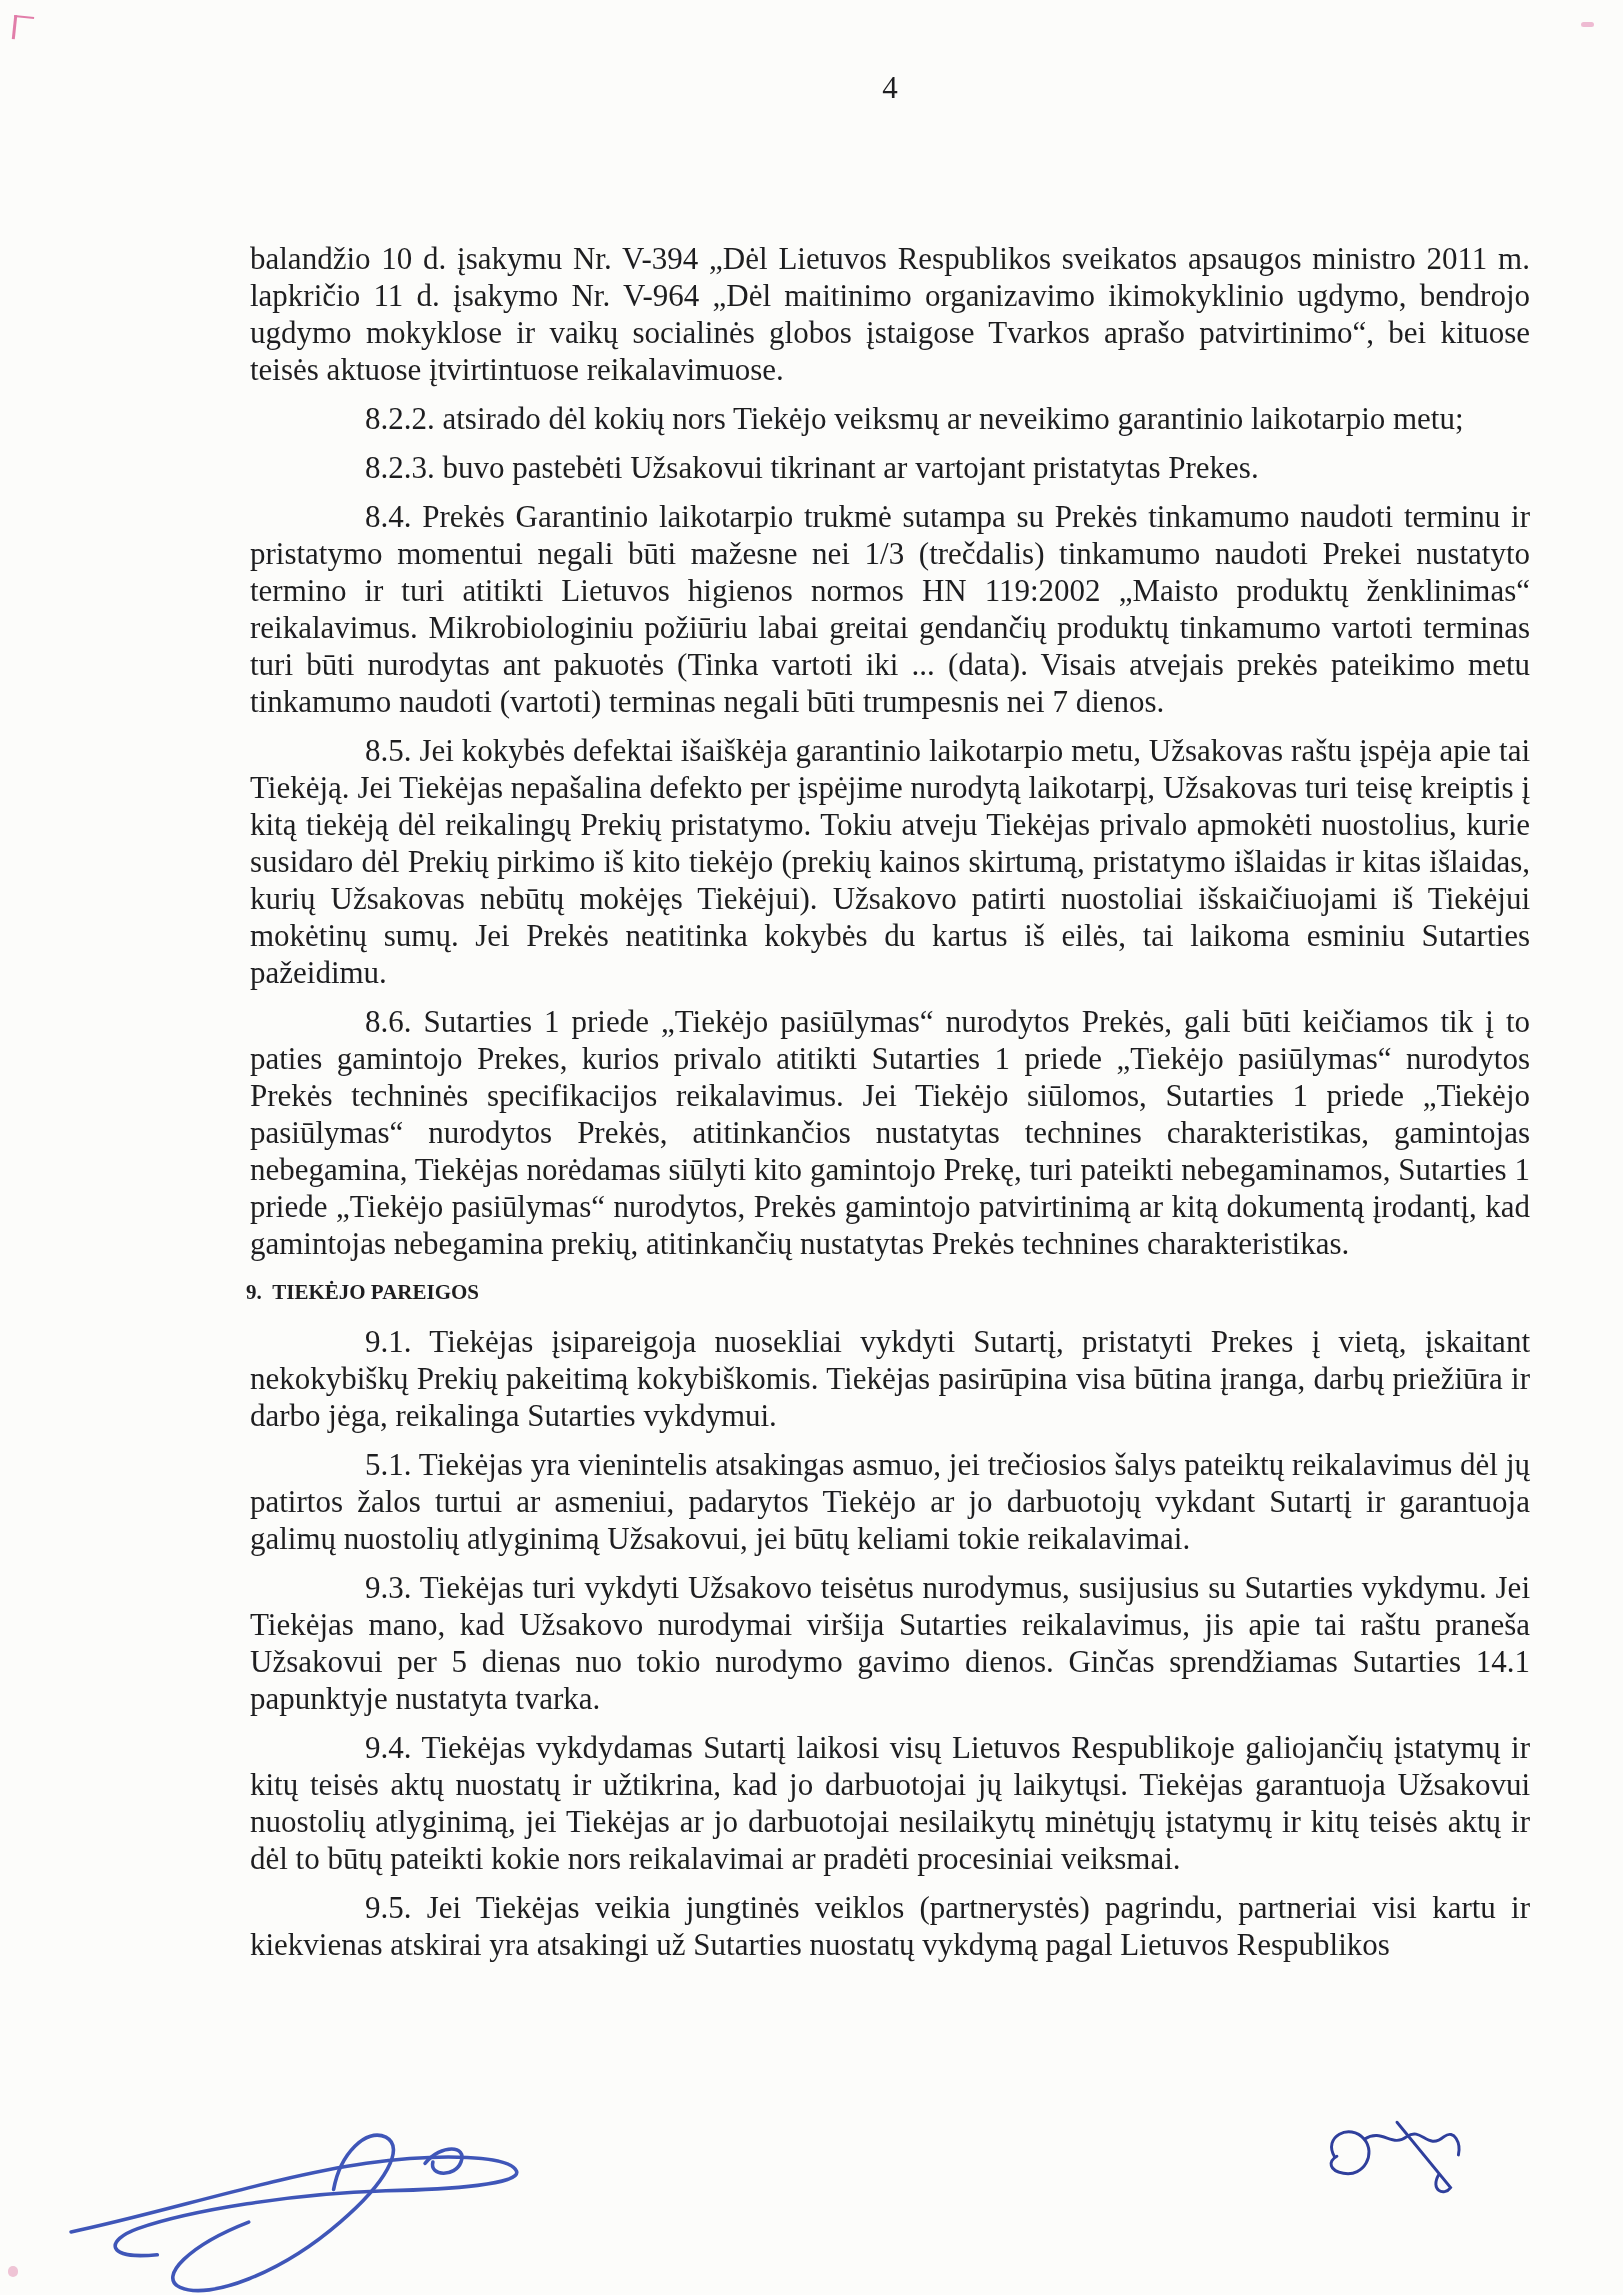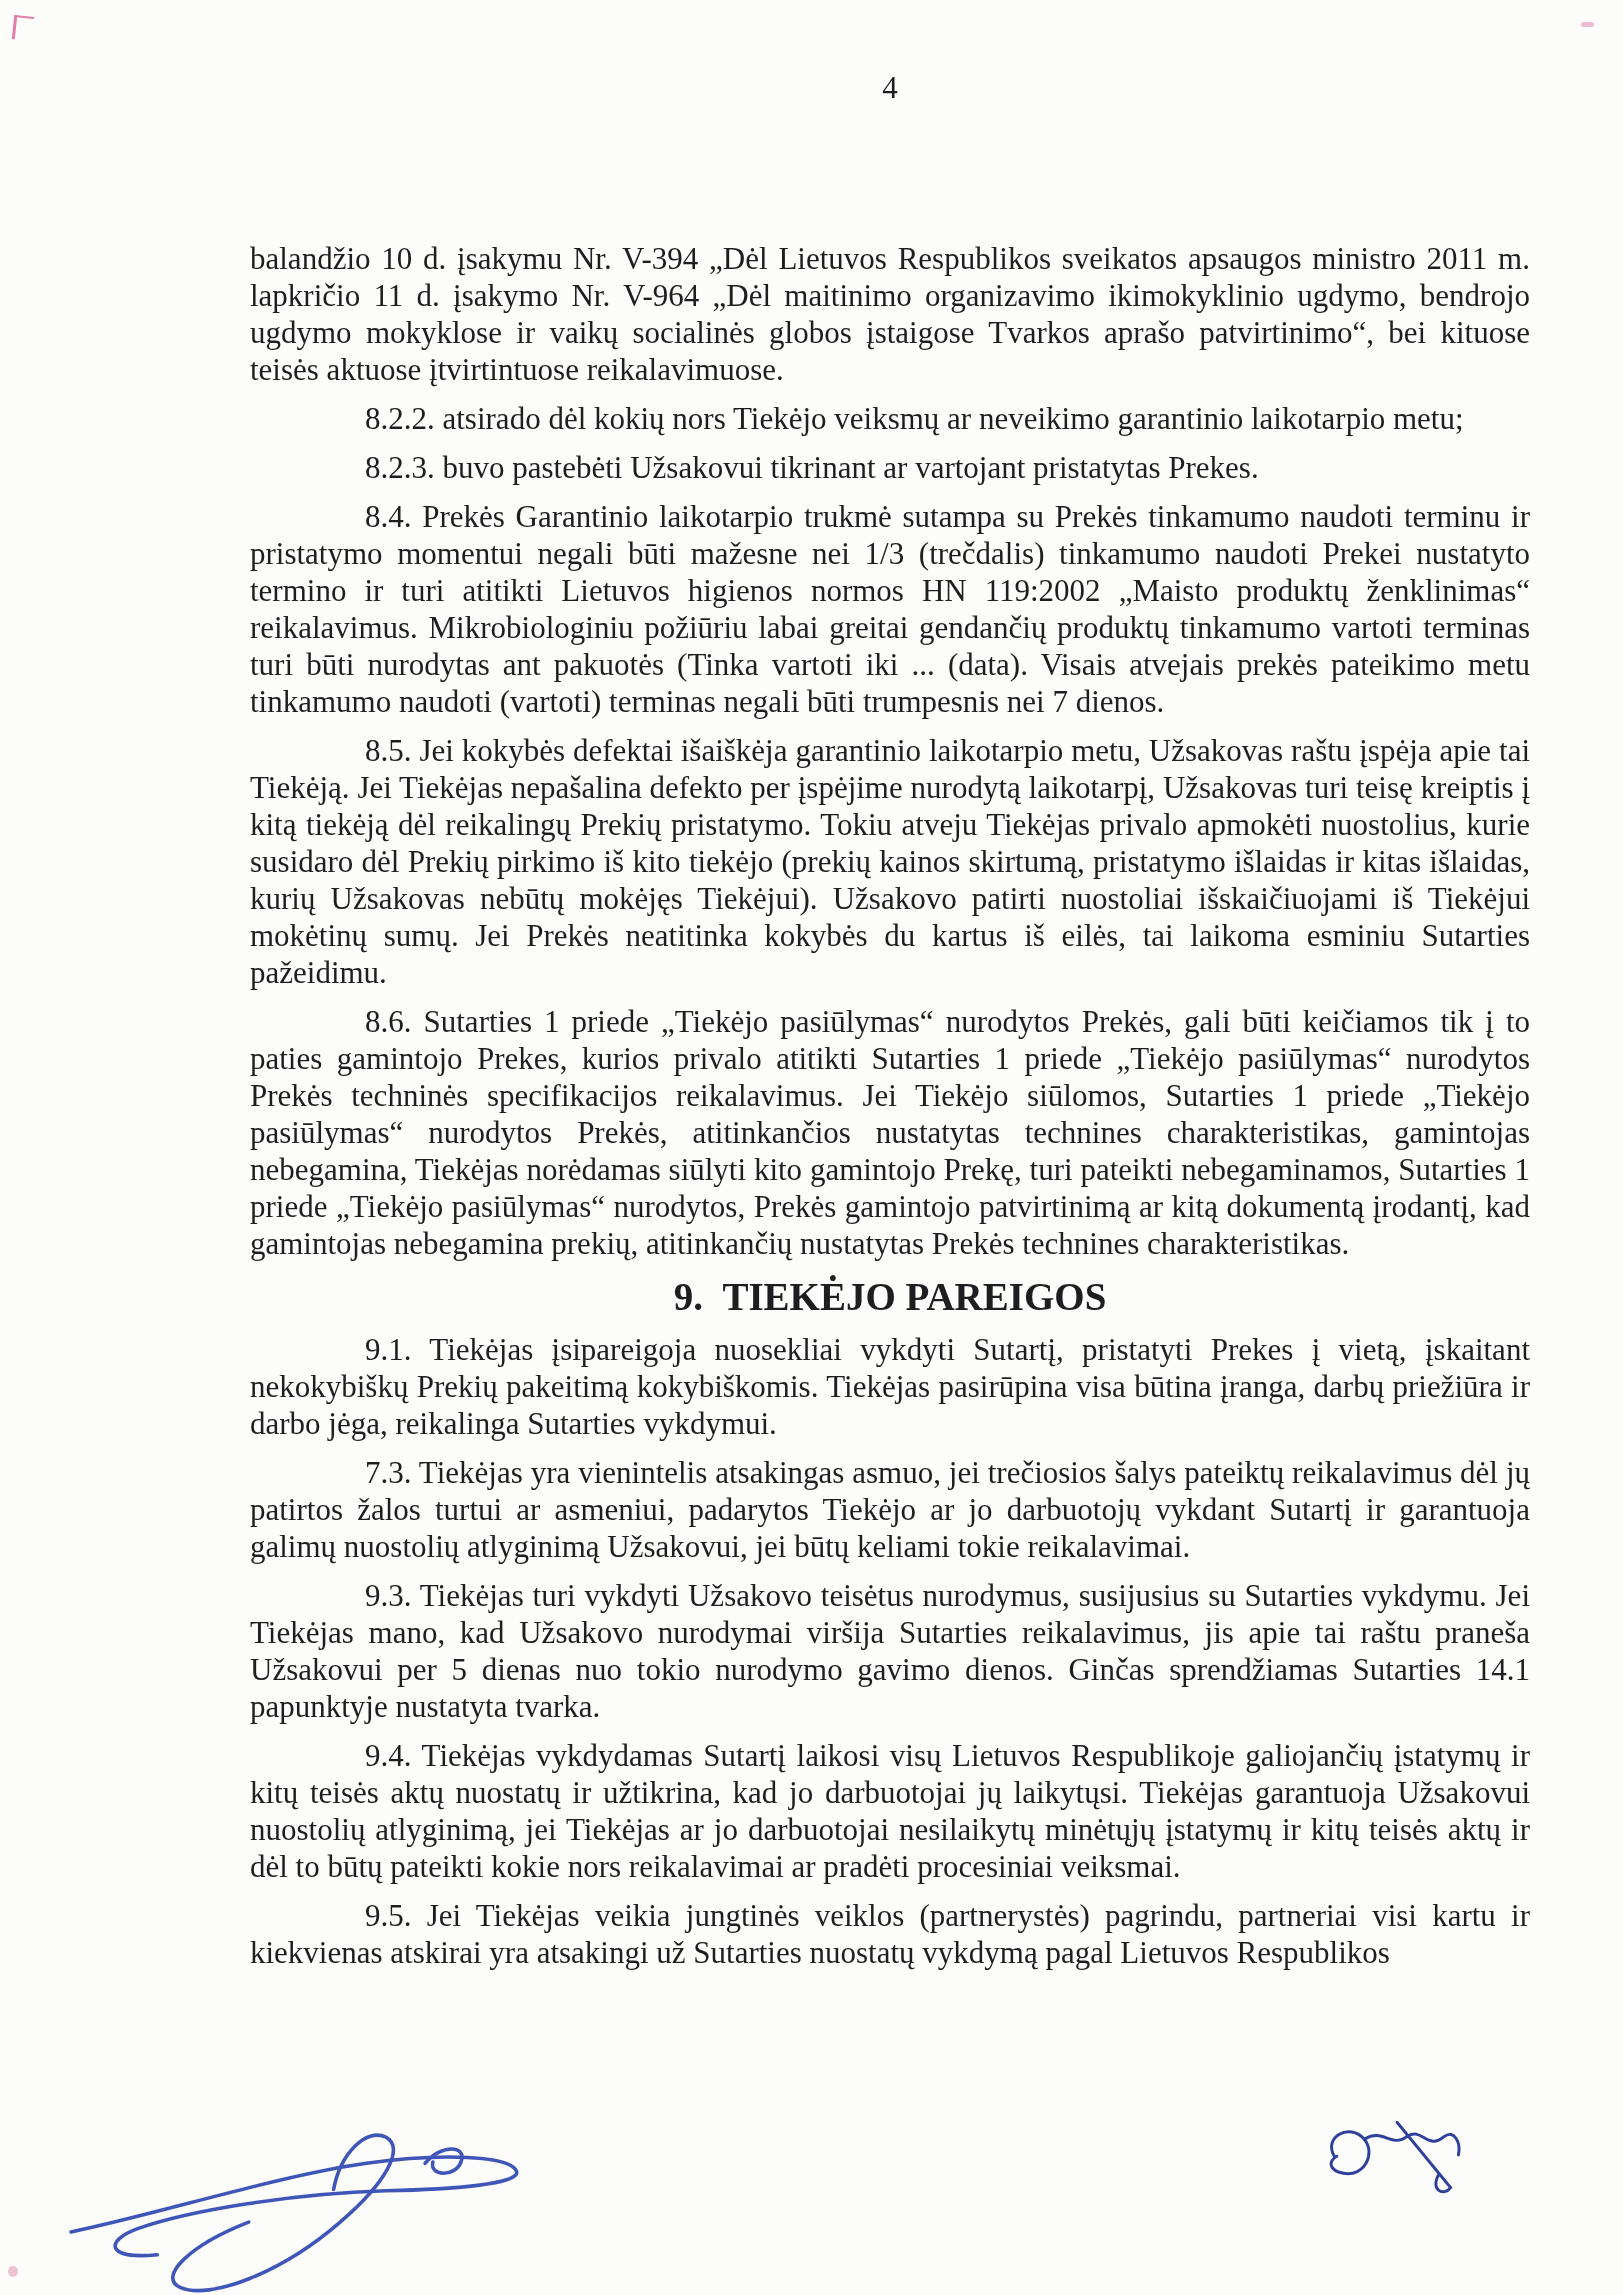--- a/index.html
+++ b/index.html
@@ -28,23 +28,22 @@
     top: 228px;
     left: 238px;
     width: 1304px;
     font-size: 31px;
     line-height: 37px;
     text-align: justify;
   }
   .content p { margin: 12px; }
   .content p.ind { text-indent: 115px; }
   h2.sec {
-    margin: 16px;
-    text-align: center;
-    font-size: 39px;
+    margin: 8px;
+    font-size: 21px;
     line-height: 37px;
     font-weight: bold;
     white-space: pre-wrap;
   }
   .sig {
     position: absolute;
     pointer-events: none;
   }
   .sig svg { display: block; }
   .sig-left  { left: 59px;  top: 2098px; }
@@ -78,21 +77,21 @@
 
   <section class="content">
     <p>balandžio 10 d. įsakymu Nr. V-394 „Dėl Lietuvos Respublikos sveikatos apsaugos ministro 2011 m. lapkričio 11 d. įsakymo Nr. V-964 „Dėl maitinimo organizavimo ikimokyklinio ugdymo, bendrojo ugdymo mokyklose ir vaikų socialinės globos įstaigose Tvarkos aprašo patvirtinimo“, bei kituose teisės aktuose įtvirtintuose reikalavimuose.</p>
     <p class="ind">8.2.2. atsirado dėl kokių nors Tiekėjo veiksmų ar neveikimo garantinio laikotarpio metu;</p>
     <p class="ind">8.2.3. buvo pastebėti Užsakovui tikrinant ar vartojant pristatytas Prekes.</p>
     <p class="ind">8.4. Prekės Garantinio laikotarpio trukmė sutampa su Prekės tinkamumo naudoti terminu ir pristatymo momentui negali būti mažesne nei 1/3 (trečdalis) tinkamumo naudoti Prekei nustatyto termino ir turi atitikti Lietuvos higienos normos HN 119:2002 „Maisto produktų ženklinimas“ reikalavimus. Mikrobiologiniu požiūriu labai greitai gendančių produktų tinkamumo vartoti terminas turi būti nurodytas ant pakuotės  (Tinka vartoti iki ... (data). Visais atvejais prekės pateikimo metu tinkamumo naudoti (vartoti) terminas negali būti trumpesnis nei 7 dienos.</p>
     <p class="ind">8.5. Jei kokybės defektai išaiškėja garantinio laikotarpio metu, Užsakovas raštu įspėja apie tai Tiekėją. Jei Tiekėjas nepašalina defekto per įspėjime nurodytą laikotarpį, Užsakovas turi teisę kreiptis į kitą tiekėją dėl reikalingų Prekių pristatymo. Tokiu atveju Tiekėjas privalo apmokėti nuostolius, kurie susidaro dėl Prekių pirkimo iš kito tiekėjo (prekių kainos skirtumą, pristatymo išlaidas ir kitas išlaidas, kurių Užsakovas nebūtų mokėjęs Tiekėjui). Užsakovo patirti nuostoliai išskaičiuojami iš Tiekėjui mokėtinų sumų. Jei Prekės neatitinka kokybės du kartus iš eilės, tai laikoma esminiu Sutarties pažeidimu.</p>
     <p class="ind">8.6. Sutarties 1 priede „Tiekėjo pasiūlymas“ nurodytos Prekės, gali būti keičiamos tik į to paties gamintojo Prekes, kurios privalo atitikti Sutarties 1 priede „Tiekėjo pasiūlymas“ nurodytos Prekės techninės specifikacijos reikalavimus. Jei Tiekėjo siūlomos, Sutarties 1 priede „Tiekėjo pasiūlymas“ nurodytos Prekės, atitinkančios nustatytas technines charakteristikas, gamintojas nebegamina, Tiekėjas norėdamas siūlyti kito gamintojo Prekę, turi pateikti nebegaminamos, Sutarties 1 priede „Tiekėjo pasiūlymas“ nurodytos, Prekės gamintojo patvirtinimą ar kitą dokumentą įrodantį, kad gamintojas nebegamina prekių, atitinkančių nustatytas Prekės technines charakteristikas.</p>
     <h2 class="sec">9.&nbsp;&nbsp;TIEKĖJO PAREIGOS</h2>
     <p class="ind">9.1. Tiekėjas įsipareigoja nuosekliai vykdyti Sutartį, pristatyti Prekes į vietą, įskaitant nekokybiškų Prekių pakeitimą kokybiškomis. Tiekėjas pasirūpina visa būtina įranga, darbų priežiūra ir darbo jėga, reikalinga Sutarties vykdymui.</p>
-    <p class="ind">7.3. Tiekėjas yra vienintelis atsakingas asmuo, jei trečiosios šalys pateiktų reikalavimus dėl jų patirtos žalos turtui ar asmeniui, padarytos Tiekėjo ar jo darbuotojų vykdant Sutartį ir garantuoja galimų nuostolių atlyginimą Užsakovui, jei būtų keliami tokie reikalavimai.</p>
+    <p class="ind">5.1. Tiekėjas yra vienintelis atsakingas asmuo, jei trečiosios šalys pateiktų reikalavimus dėl jų patirtos žalos turtui ar asmeniui, padarytos Tiekėjo ar jo darbuotojų vykdant Sutartį ir garantuoja galimų nuostolių atlyginimą Užsakovui, jei būtų keliami tokie reikalavimai.</p>
     <p class="ind">9.3. Tiekėjas turi vykdyti Užsakovo teisėtus nurodymus, susijusius su Sutarties vykdymu. Jei Tiekėjas mano, kad Užsakovo nurodymai viršija Sutarties reikalavimus, jis apie tai raštu praneša Užsakovui per 5 dienas nuo tokio nurodymo gavimo dienos. Ginčas sprendžiamas Sutarties 14.1 papunktyje nustatyta tvarka.</p>
     <p class="ind">9.4. Tiekėjas vykdydamas Sutartį laikosi visų Lietuvos Respublikoje galiojančių įstatymų ir kitų teisės aktų nuostatų ir užtikrina, kad jo darbuotojai jų laikytųsi. Tiekėjas garantuoja Užsakovui nuostolių atlyginimą, jei Tiekėjas ar jo darbuotojai nesilaikytų minėtųjų įstatymų ir kitų teisės aktų ir dėl to būtų pateikti kokie nors reikalavimai ar pradėti procesiniai veiksmai.</p>
     <p class="ind">9.5. Jei Tiekėjas veikia jungtinės veiklos (partnerystės) pagrindu, partneriai visi kartu ir kiekvienas atskirai yra atsakingi už Sutarties nuostatų vykdymą pagal Lietuvos Respublikos</p>
   </section>
 
   <div class="sig sig-left">
     <svg width="497" height="209" viewBox="0 0 760 320" fill="none">
       <g stroke="#2640b0" stroke-width="5.5" stroke-linecap="round" fill="none" opacity="0.88">
         <path d="M 18 205 C 150 178, 330 120, 470 100 C 585 84, 690 88, 700 112 C 708 132, 600 140, 500 142 C 360 146, 200 172, 120 200 C 70 218, 70 248, 150 240"></path>
         <path d="M 420 140 C 430 85, 470 45, 500 60 C 530 76, 500 130, 430 190 C 340 268, 230 310, 185 290 C 150 274, 200 225, 290 190"></path>

